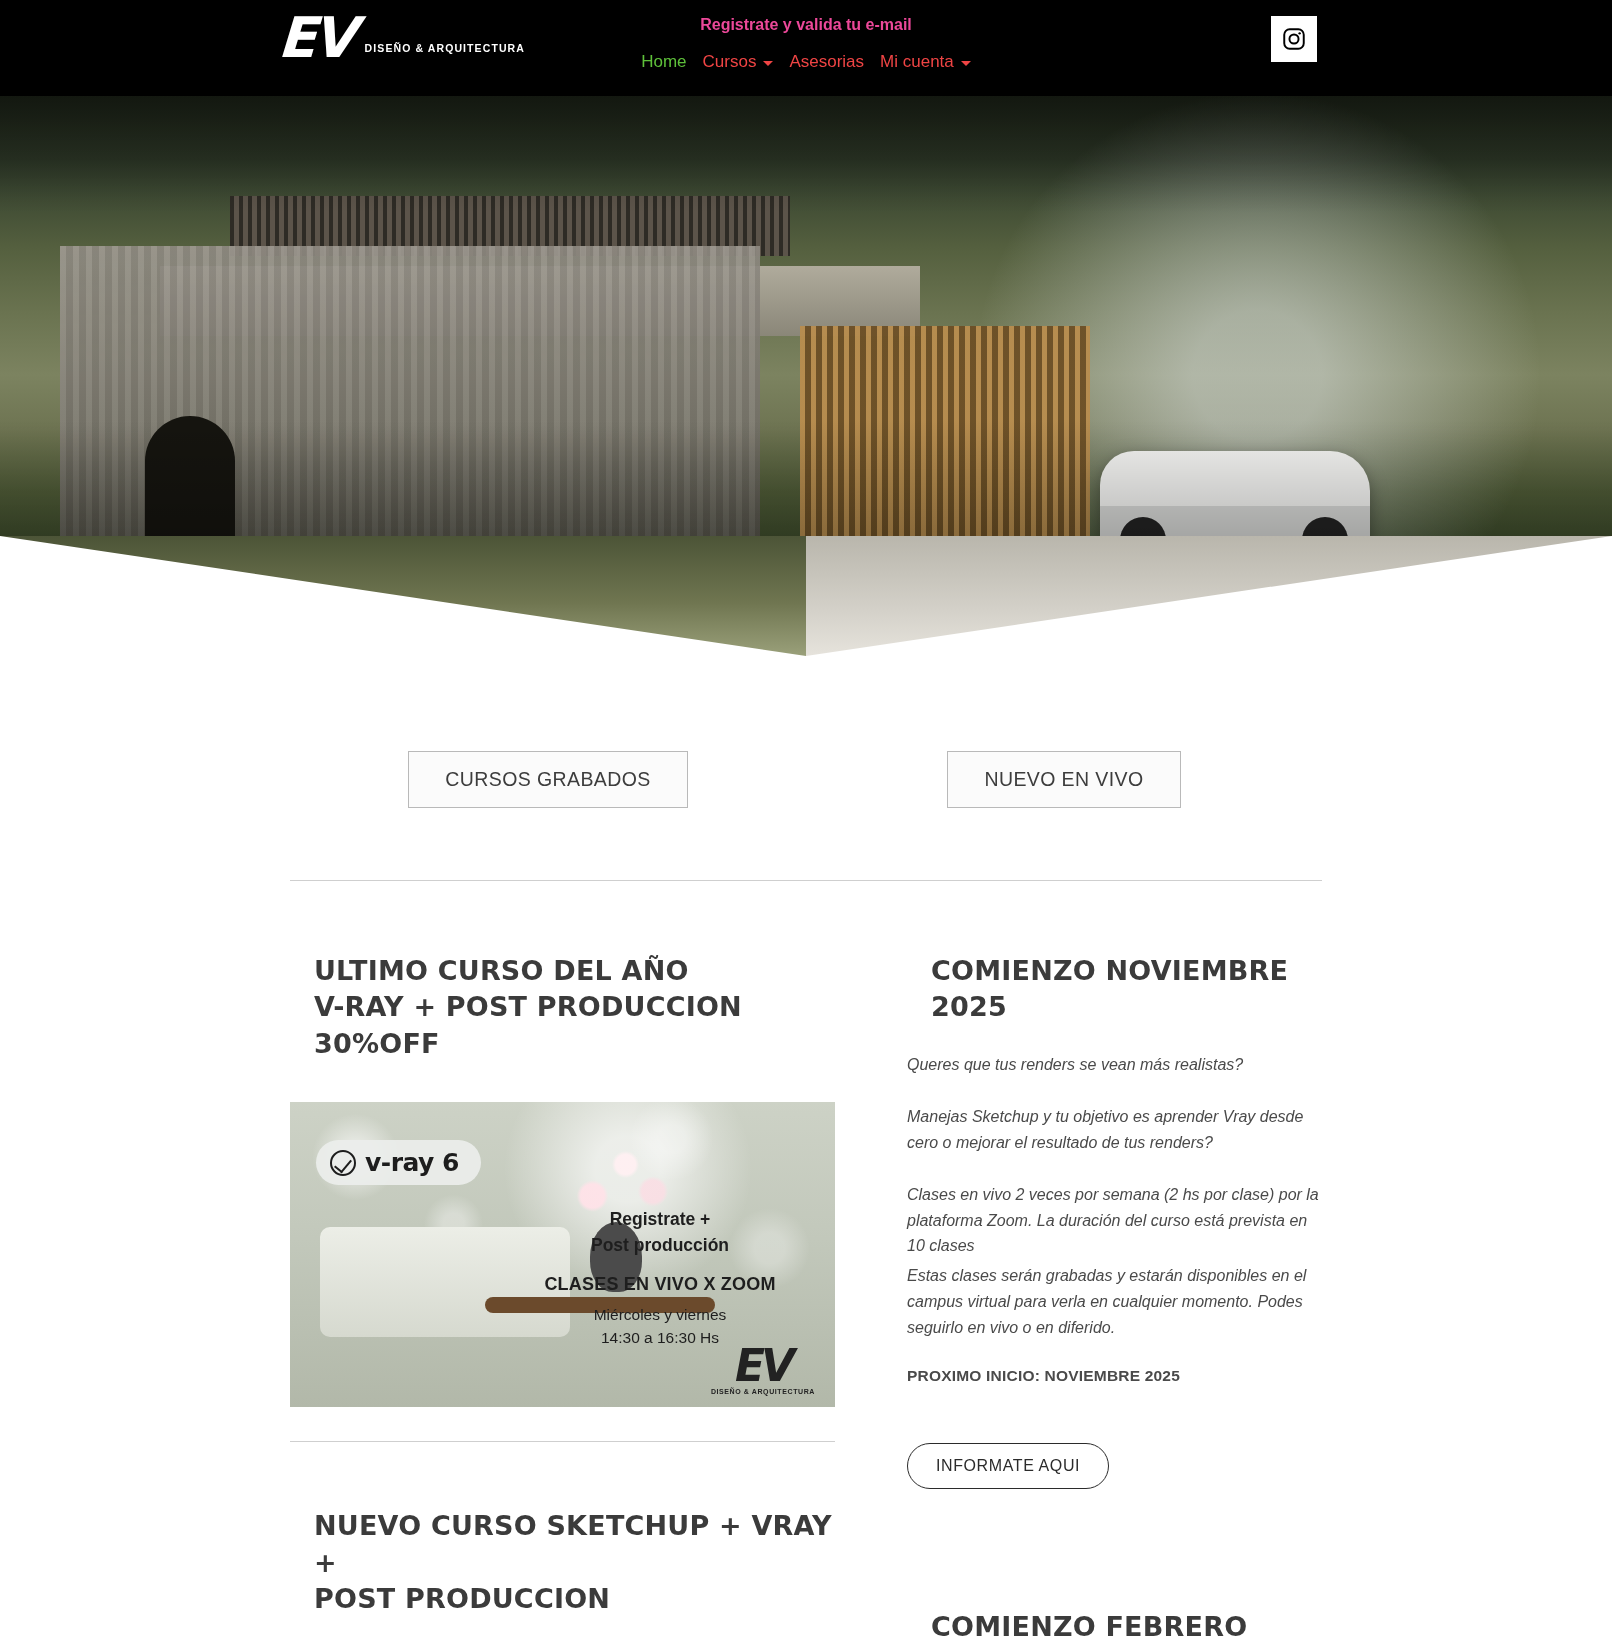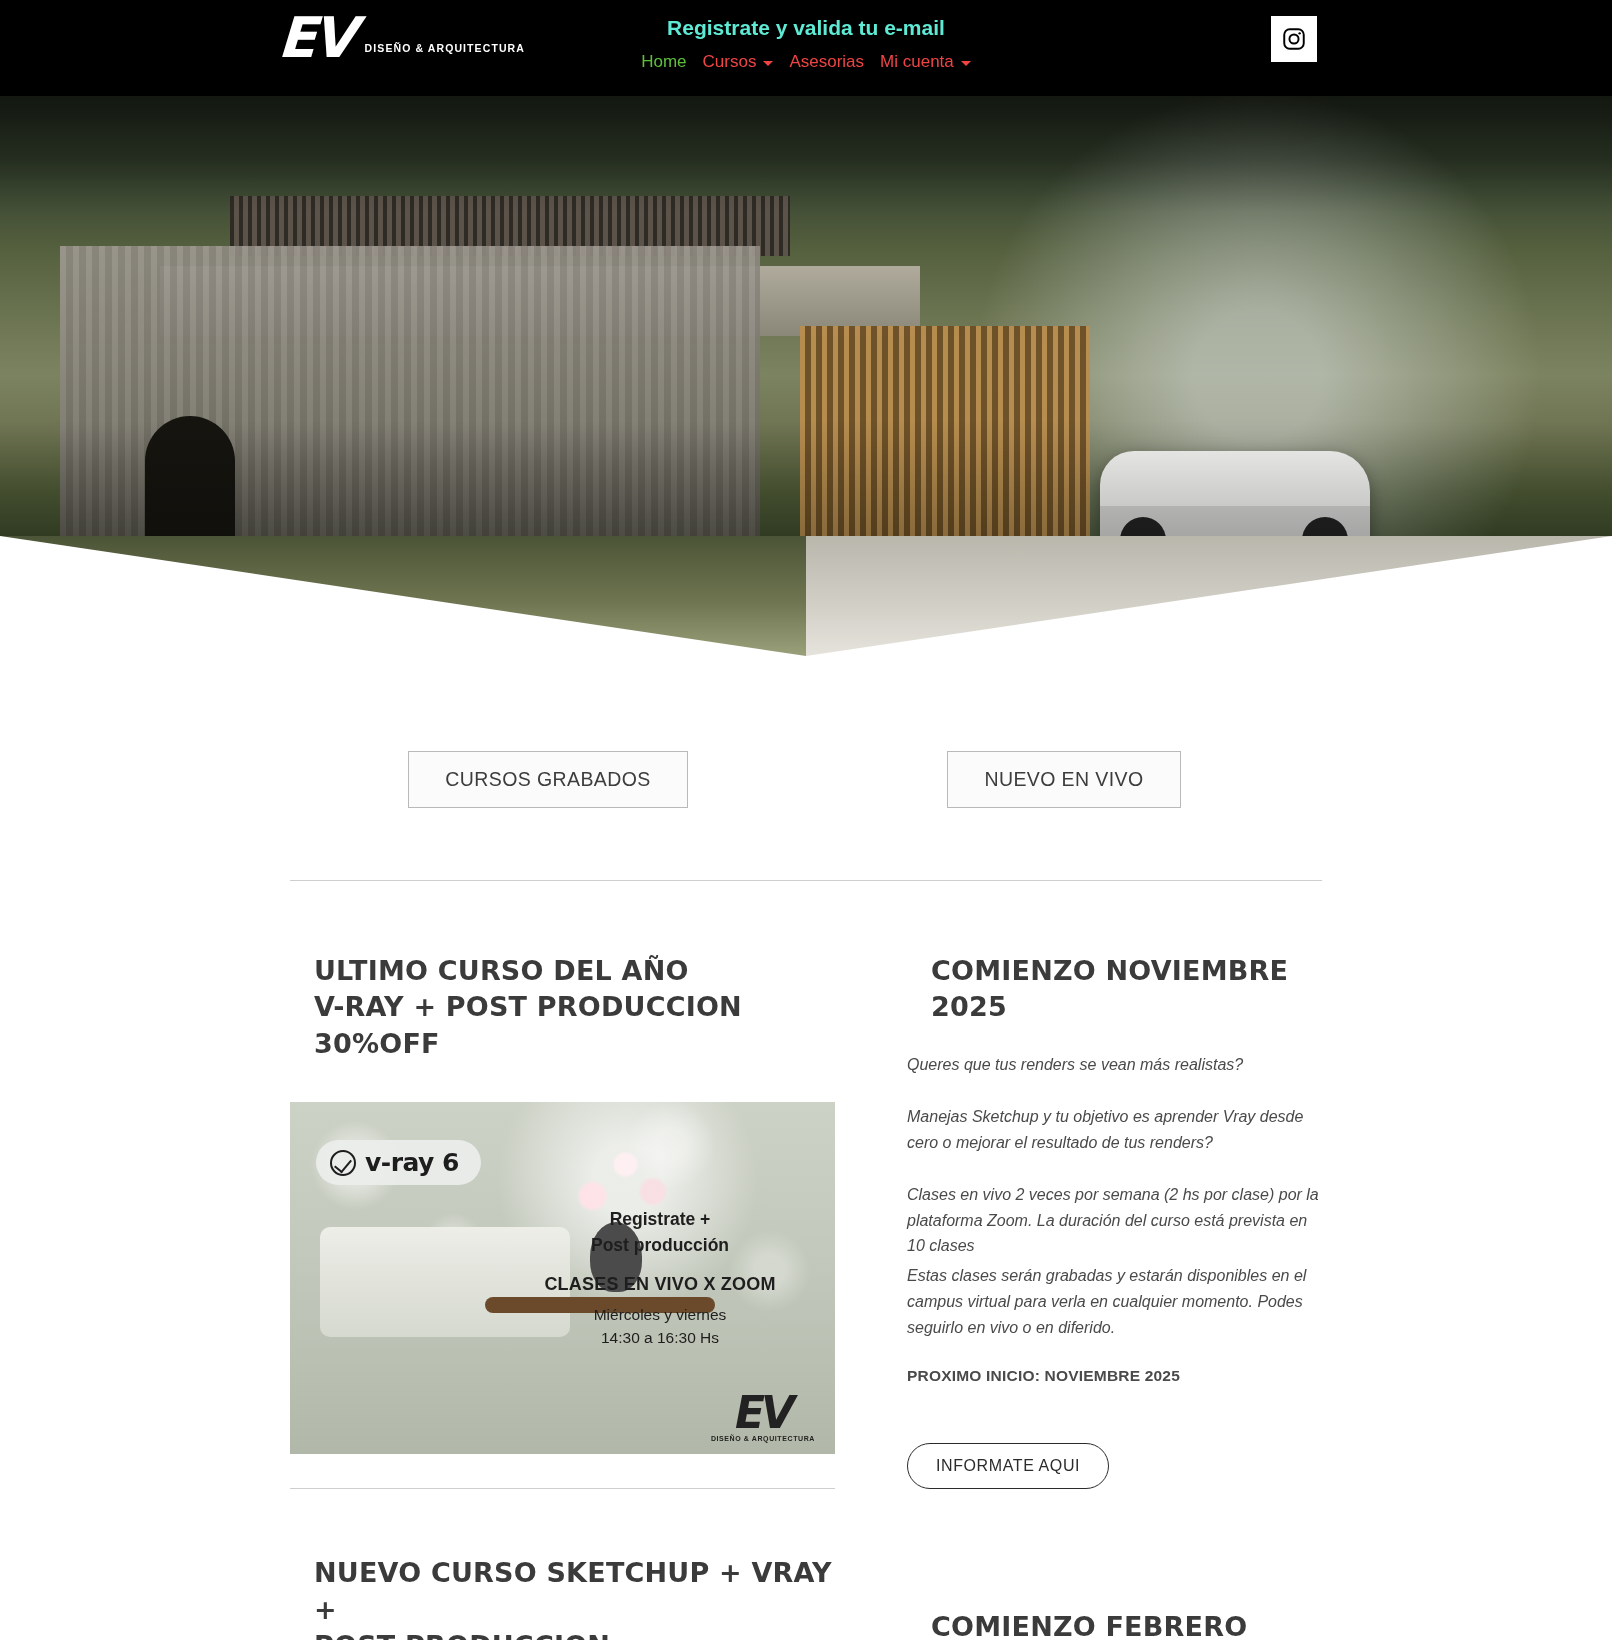--- a/index.html
+++ b/index.html
@@ -40,23 +40,23 @@
     letter-spacing: 1.1px;
     color: #ffffff;
     font-weight: 700;
     padding-bottom: 12px;
   }
   .header-tagline {
     position: absolute;
     left: 0; right: 0;
     top: 16px;
     text-align: center;
-    color: #5eead4;
-    font-weight: 700;
-    font-size: 21px;
+    color: #ec4899;
+    font-weight: 700;
+    font-size: 16px;
   }
   .nav {
     position: absolute;
     top: 52px;
     left: 0; right: 0;
     display: flex;
     justify-content: center;
     gap: 16px;
     align-items: center;
   }
@@ -229,21 +229,21 @@
     line-height: 1.35;
     color: #3b3b3b;
     font-weight: 700;
     letter-spacing: .2px;
     margin-left: 24px;
   }
 
   .card-img {
     margin-top: 40px;
     width: 545px;
-    height: 352px;
+    height: 305px;
     position: relative;
     overflow: hidden;
     background: #d9dcd4;
   }
   
   .vray-bg {
     position: absolute; inset: 0;
     background:
       radial-gradient(circle at 62% 22%, rgba(255,255,255,.65) 0 8%, rgba(255,255,255,0) 30%),
       linear-gradient(to bottom, #cdd2c6 0%, #c2c8bb 45%, #b2b8a9 100%);

